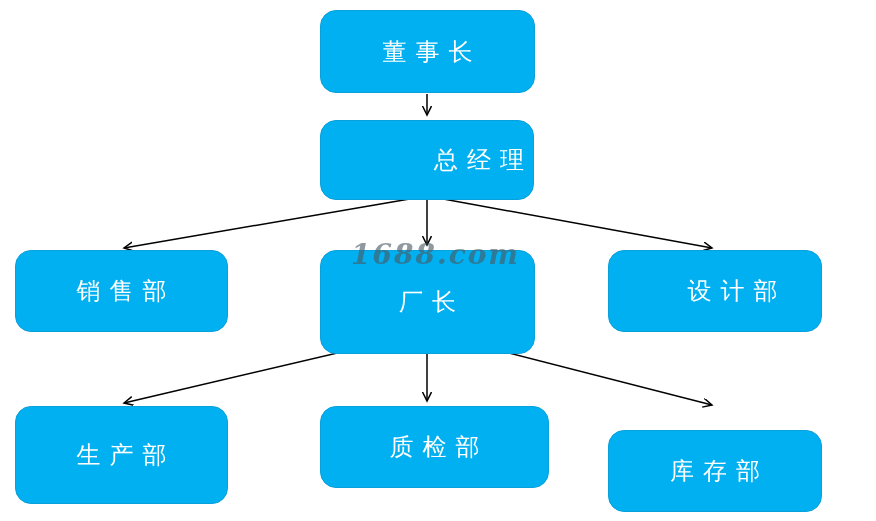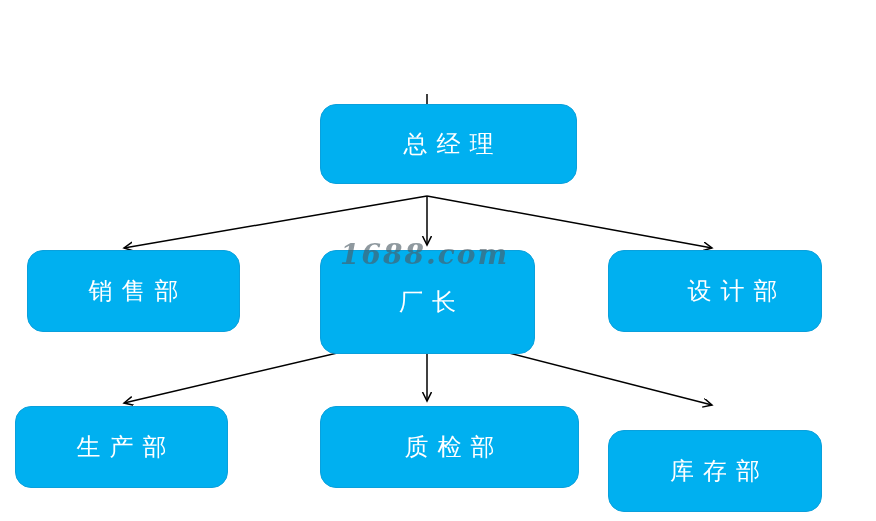--- a/index.html
+++ b/index.html
@@ -36,34 +36,34 @@
   .node .label {
     color: #ffffff;
     font-size: 24px;
     letter-spacing: 9px;
     text-indent: 9px;
     white-space: nowrap;
     line-height: 1;
   }
   
   .n-chairman   { left: 320px; top: 10px;  width: 215px; height: 83px; }
-  .n-gm         { left: 320px; top: 104px; width: 257px; height: 80px; }
-  .n-sales      { left: 27px;  top: 250px; width: 213px; height: 82px; }
+  .n-gm         { left: 320px; top: 120px; width: 214px; height: 80px; justify-content: flex-end; }
+  .n-sales      { left: 15px;  top: 250px; width: 213px; height: 82px; }
   .n-factory    { left: 320px; top: 250px; width: 215px; height: 104px; }
   .n-design     { left: 608px; top: 250px; width: 214px; height: 82px; padding-left: 35px; }
-  .n-production { left: 15px;  top: 406px; width: 213px; height: 82px; }
-  .n-quality    { left: 320px; top: 406px; width: 259px; height: 82px; }
+  .n-production { left: 15px;  top: 406px; width: 213px; height: 98px; }
+  .n-quality    { left: 320px; top: 406px; width: 229px; height: 82px; }
   .n-inventory  { left: 608px; top: 406px; width: 214px; height: 82px; margin-top: 24px; }
 
   .watermark {
     position: absolute;
     left: 340px;
     top: 241px;
     width: 180px;
-    text-align: left;
+    text-align: right;
     font-family: "DejaVu Serif", "Liberation Serif", serif;
     font-style: italic;
     font-weight: bold;
     font-size: 28px;
     letter-spacing: 2px;
     color: rgba(75, 90, 100, 0.62);
     z-index: 5;
     line-height: 1;
   }
 </style>
@@ -80,20 +80,23 @@
     </defs>
     <line x1="427" y1="94" x2="427" y2="115" stroke="#000000" stroke-width="1.5" marker-end="url(#arrowhead)"></line>
     <line x1="427" y1="196" x2="124" y2="248" stroke="#000000" stroke-width="1.5" marker-end="url(#arrowhead)"></line>
     <line x1="427" y1="196" x2="427" y2="245" stroke="#000000" stroke-width="1.5" marker-end="url(#arrowhead)"></line>
     <line x1="427" y1="196" x2="712" y2="248" stroke="#000000" stroke-width="1.5" marker-end="url(#arrowhead)"></line>
     <line x1="427" y1="332" x2="124" y2="403" stroke="#000000" stroke-width="1.5" marker-end="url(#arrowhead)"></line>
     <line x1="427" y1="332" x2="427" y2="401" stroke="#000000" stroke-width="1.5" marker-end="url(#arrowhead)"></line>
     <line x1="427" y1="332" x2="712" y2="405" stroke="#000000" stroke-width="1.5" marker-end="url(#arrowhead)"></line>
   </svg>
 
+  <div class="node n-chairman">
+    <span class="label">董事长</span>
+  </div>
 
   <div class="node n-gm">
     <span class="label">总经理</span>
   </div>
 
   <div class="node n-sales">
     <span class="label">销售部</span>
   </div>
   <div class="node n-factory">
     <span class="label">厂长</span>

